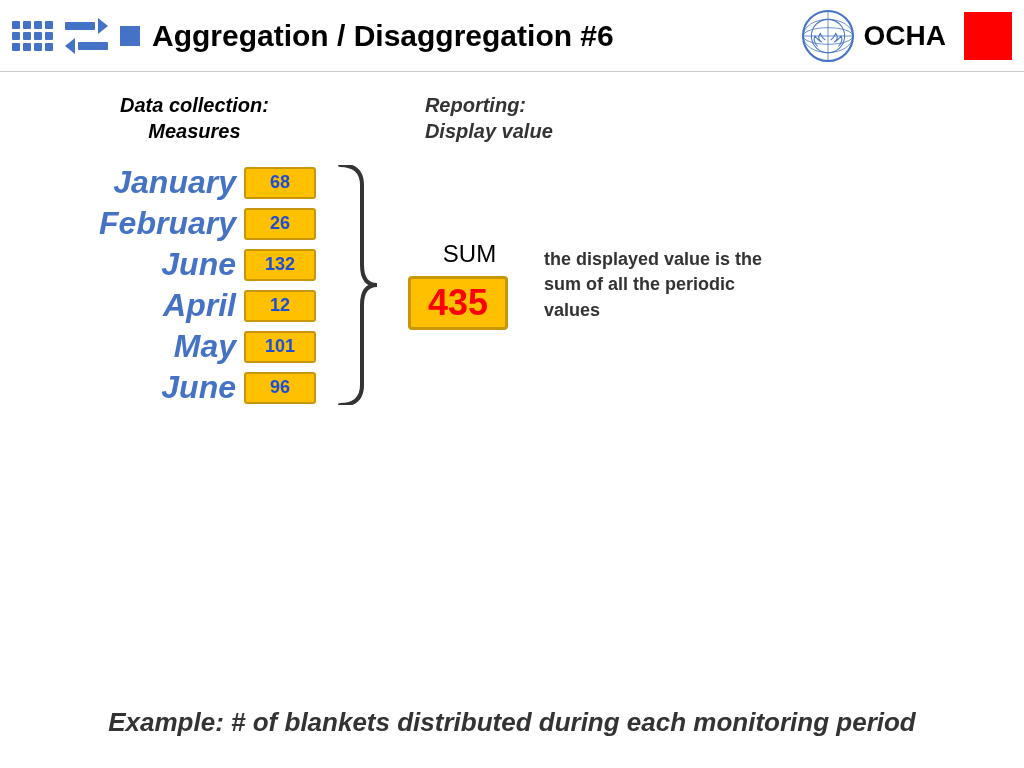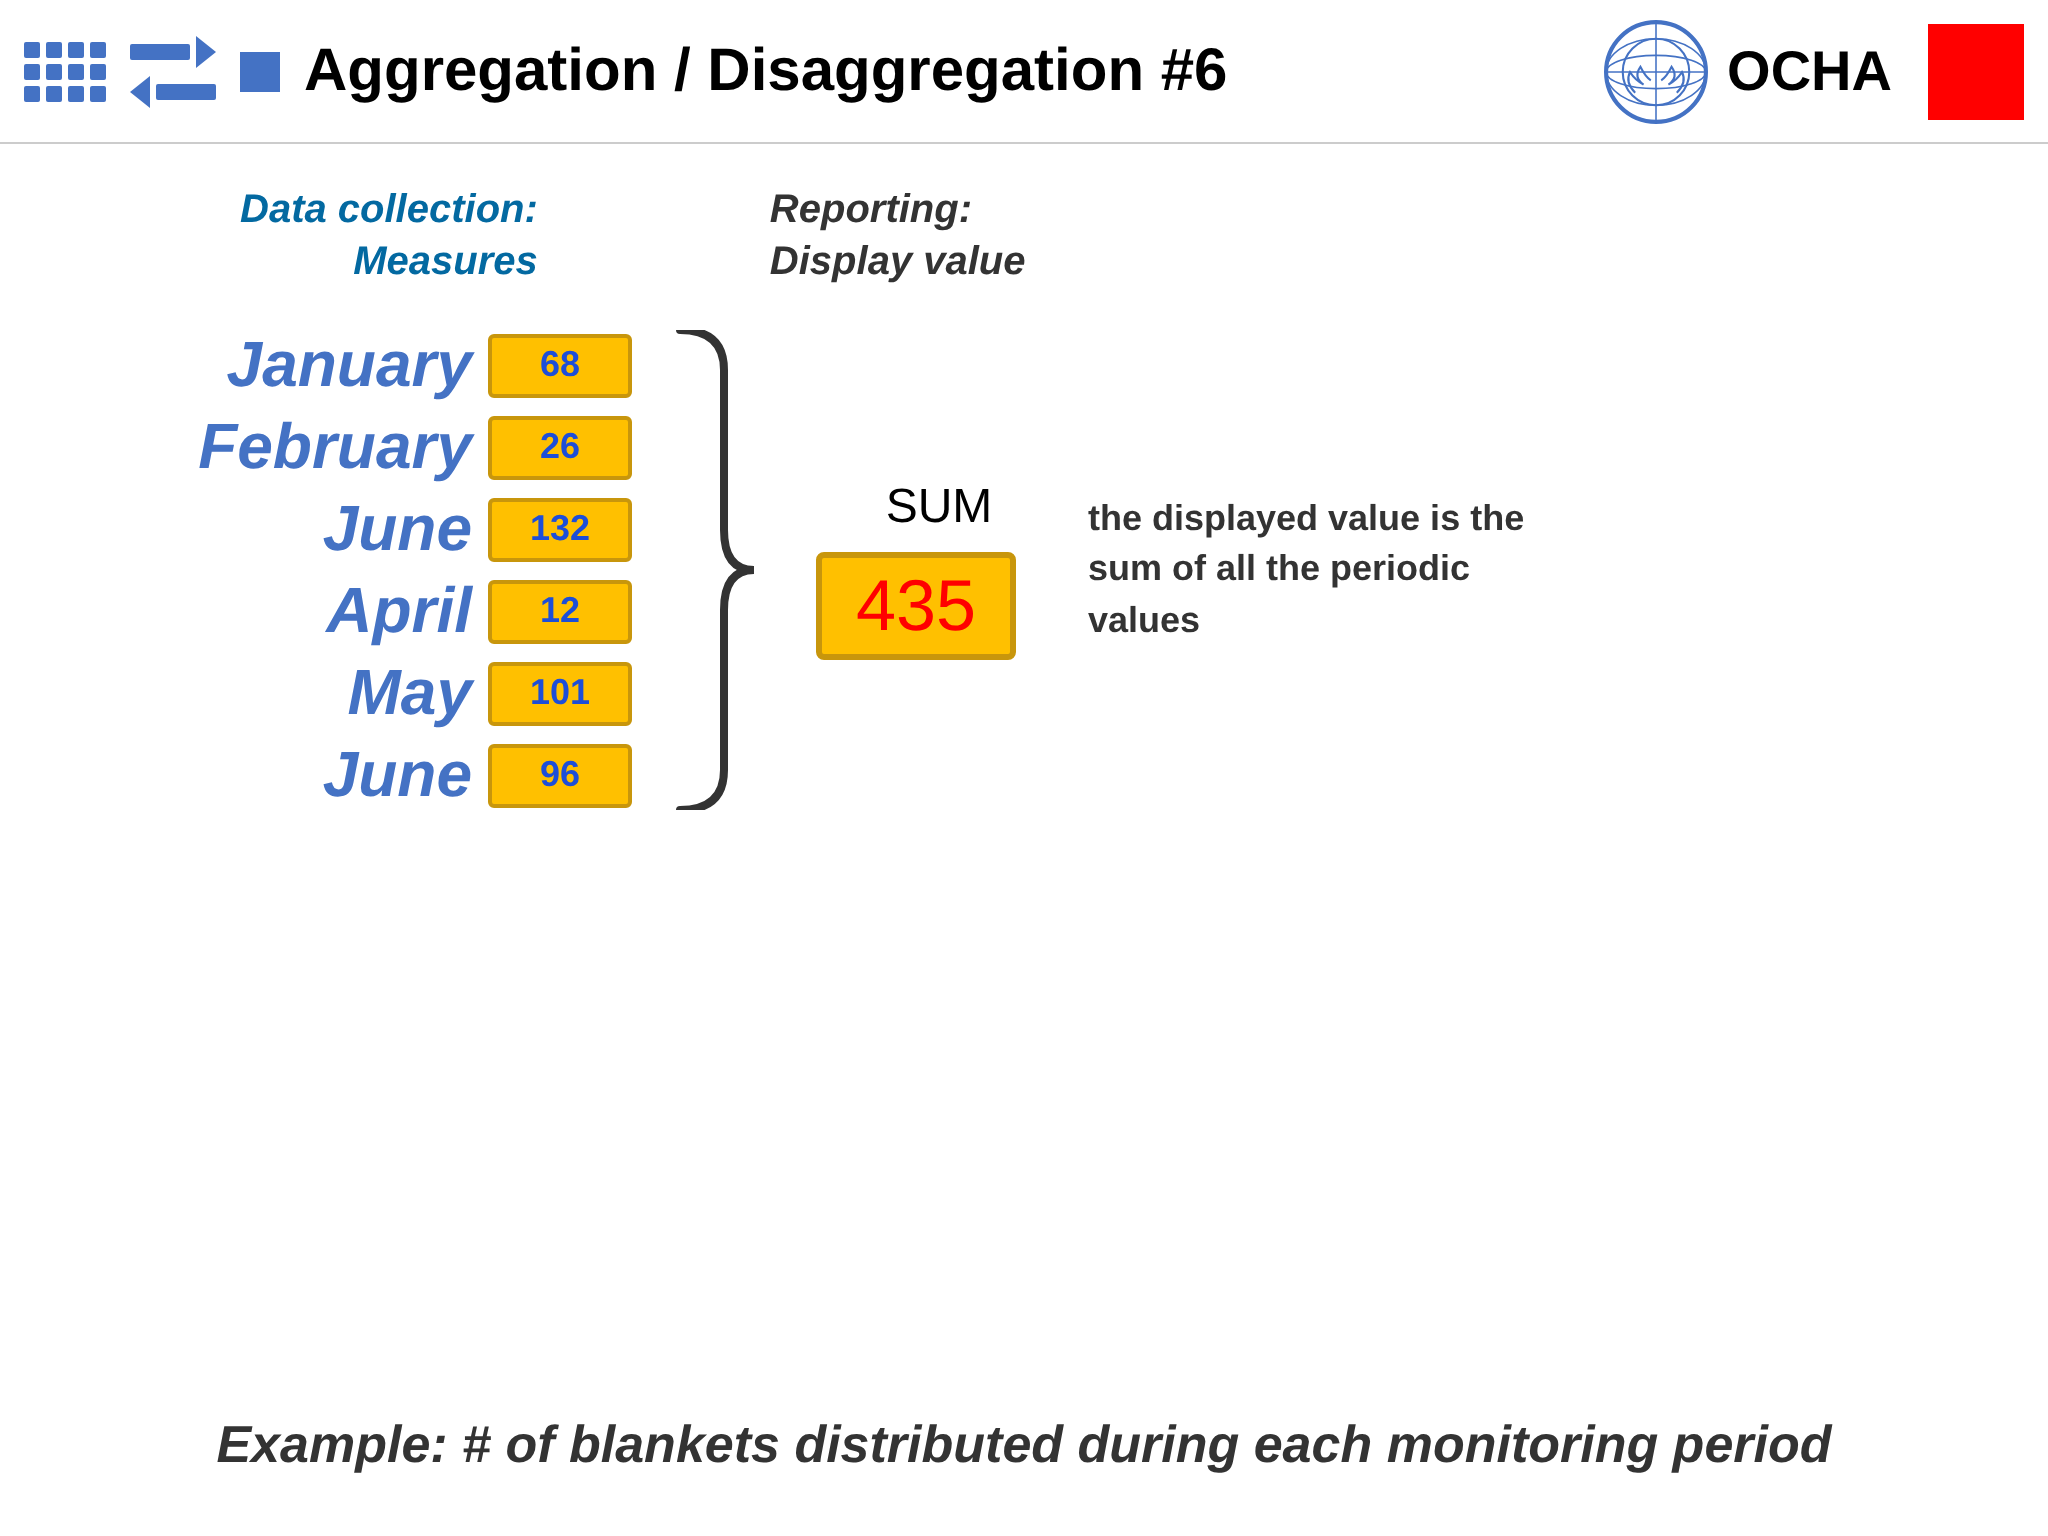--- a/index.html
+++ b/index.html
@@ -102,22 +102,22 @@
       display: flex;
       gap: 80px;
       margin-bottom: 20px;
       margin-left: 60px;
     }
 
     .data-collection-label {
       font-size: 20px;
       font-style: italic;
       font-weight: bold;
-      color: #0369a1;
-      text-align: right;
+      color: #000000;
+      text-align: center;
       line-height: 1.3;
     }
 
     .reporting-label {
       font-size: 20px;
       font-style: italic;
       font-weight: bold;
       color: #333;
       text-align: left;
       line-height: 1.3;
@@ -198,21 +198,21 @@
     .sum-value-box {
       background: #ffc000;
       border: 3px solid #c8960c;
       border-radius: 4px;
       width: 100px;
       height: 54px;
       display: flex;
       align-items: center;
       justify-content: center;
       font-size: 36px;
-      font-weight: normal;
+      font-weight: bold;
       color: #ff0000;
     }
 
     
     .description-text {
       margin-left: 36px;
       font-size: 18px;
       font-weight: bold;
       color: #333;
       max-width: 220px;
@@ -293,21 +293,21 @@
   </div>
 </div>
 
 <div class="main-content">
 
   <div class="labels-row">
     <div class="data-collection-label">
       <span>Data collection:</span><br>
       <span>Measures</span>
     </div>
-    <div class="reporting-label" style="margin-left:36px;">
+    <div class="reporting-label" style="margin-left:76px;">
       <span>Reporting:</span><br>
       <span>Display value</span>
     </div>
   </div>
 
   <div class="months-section">
 
     <div class="months-list">
 
     <div class="month-row">

